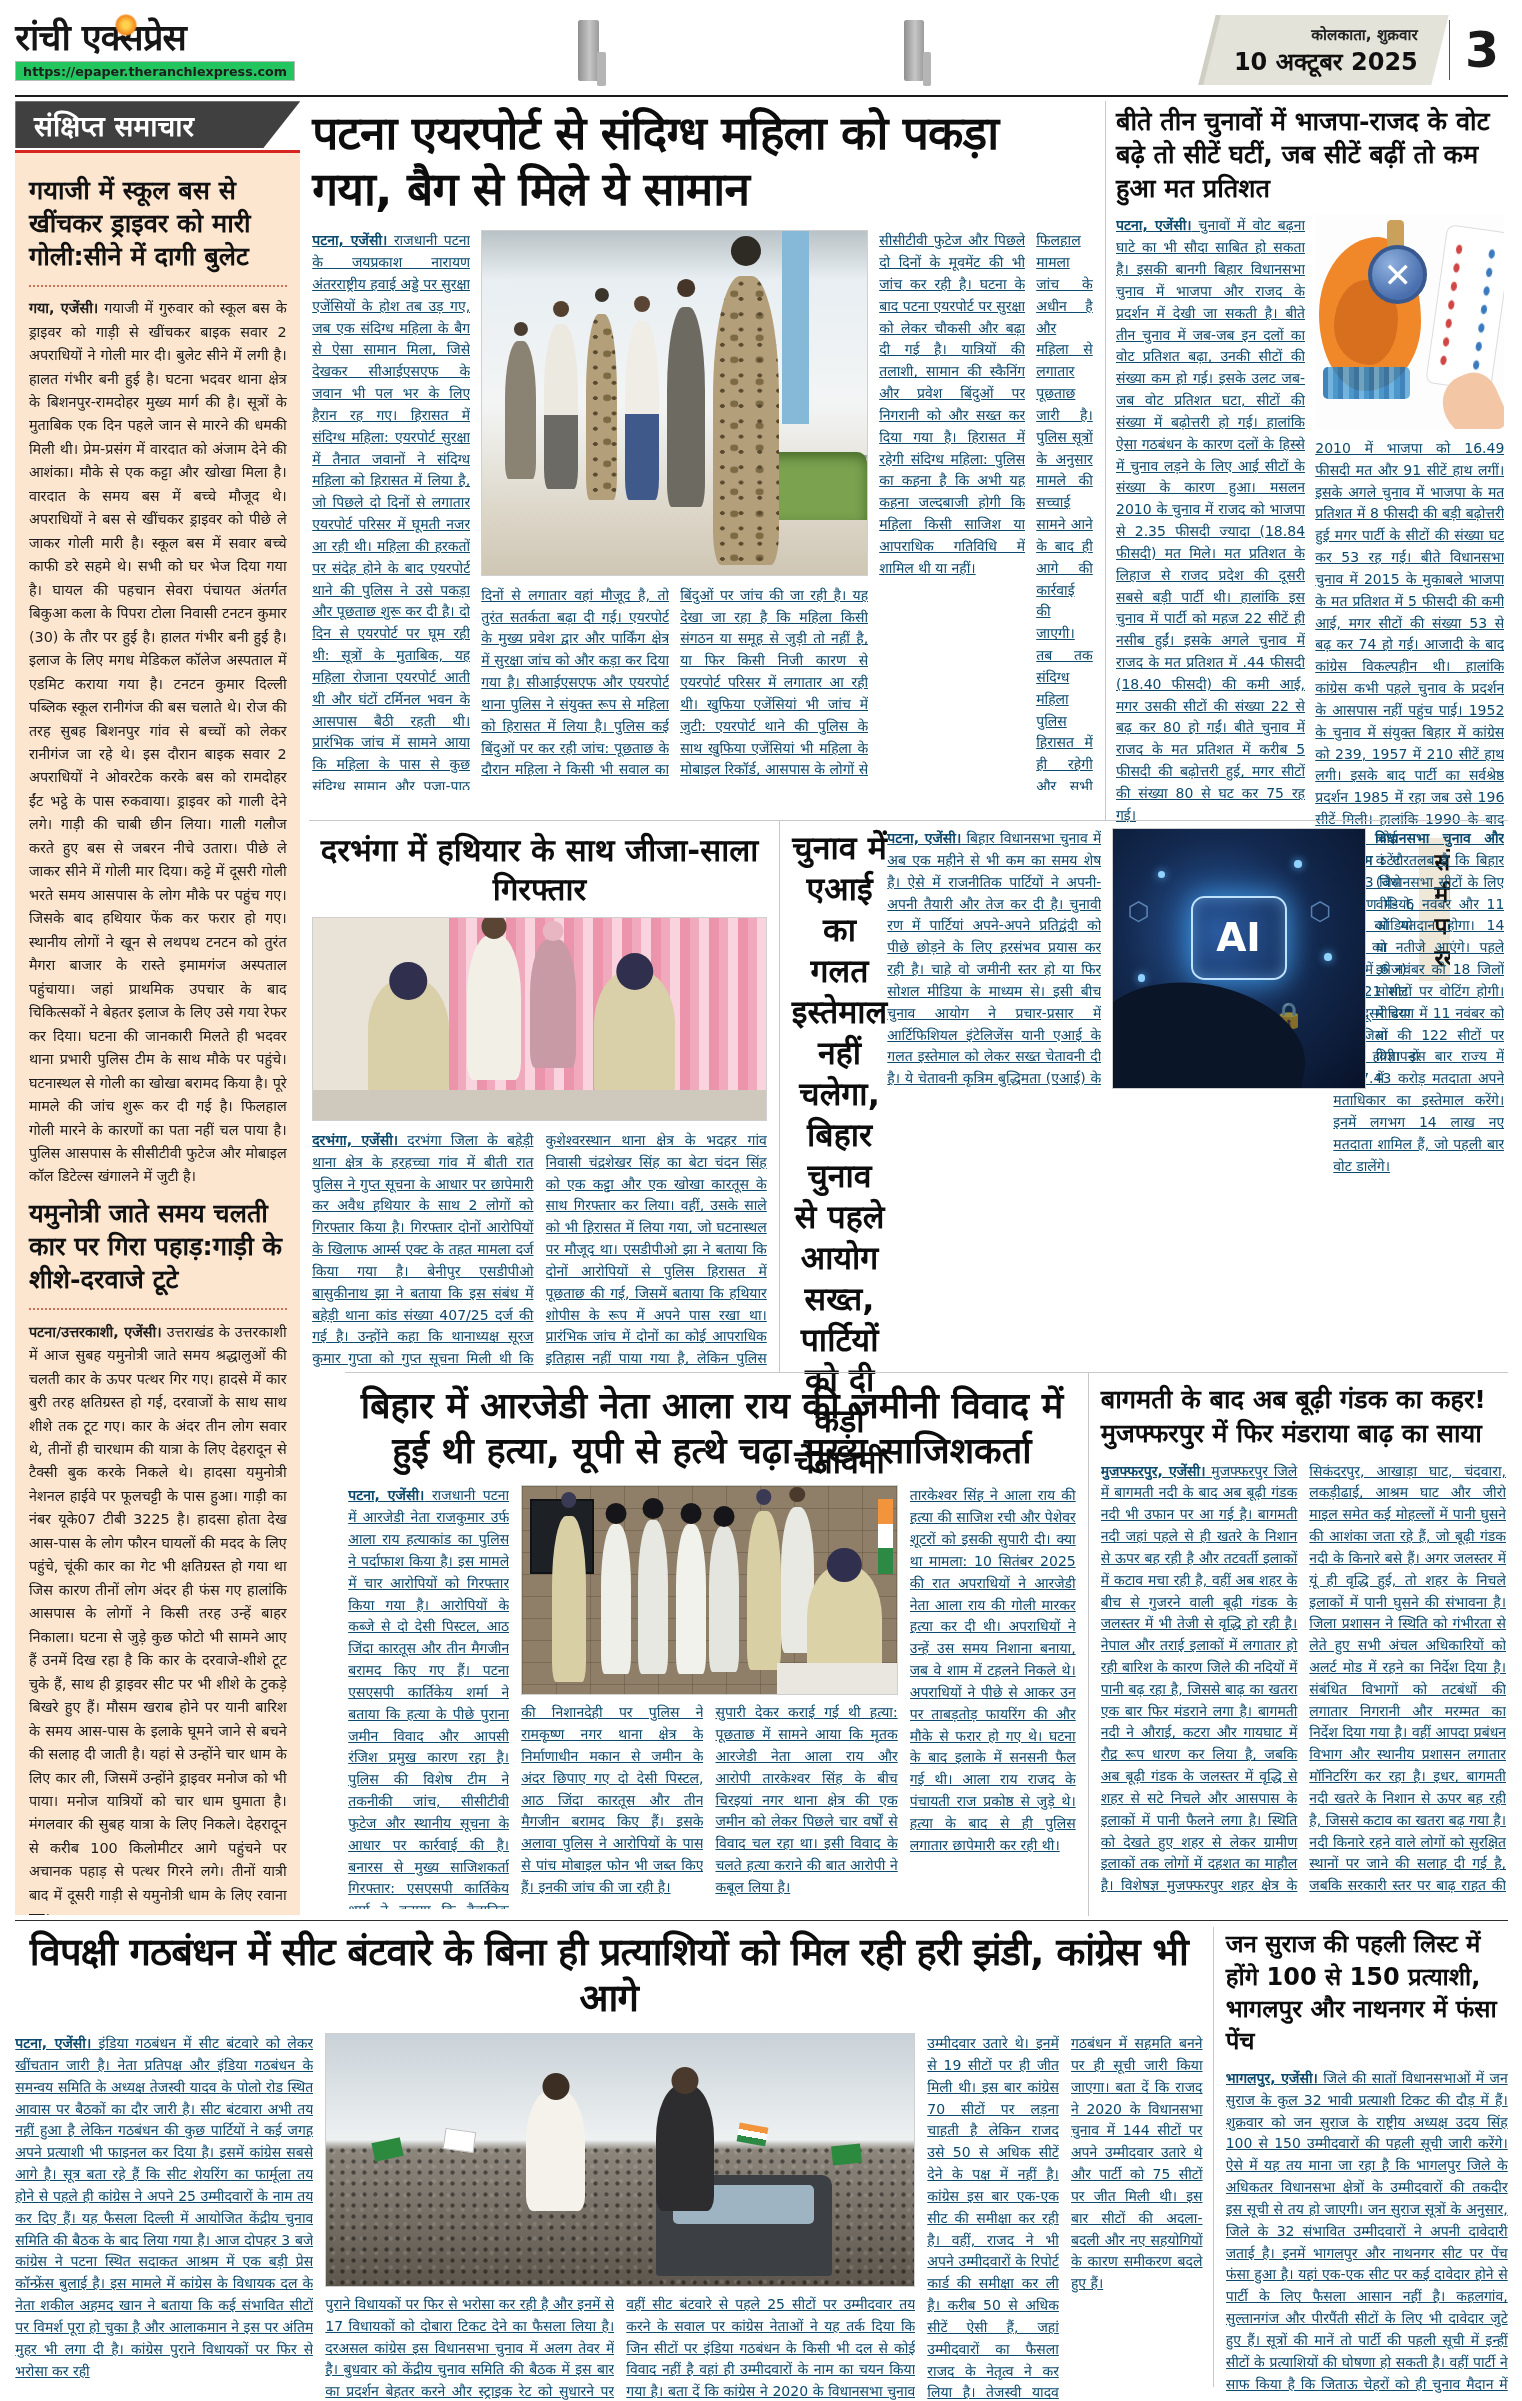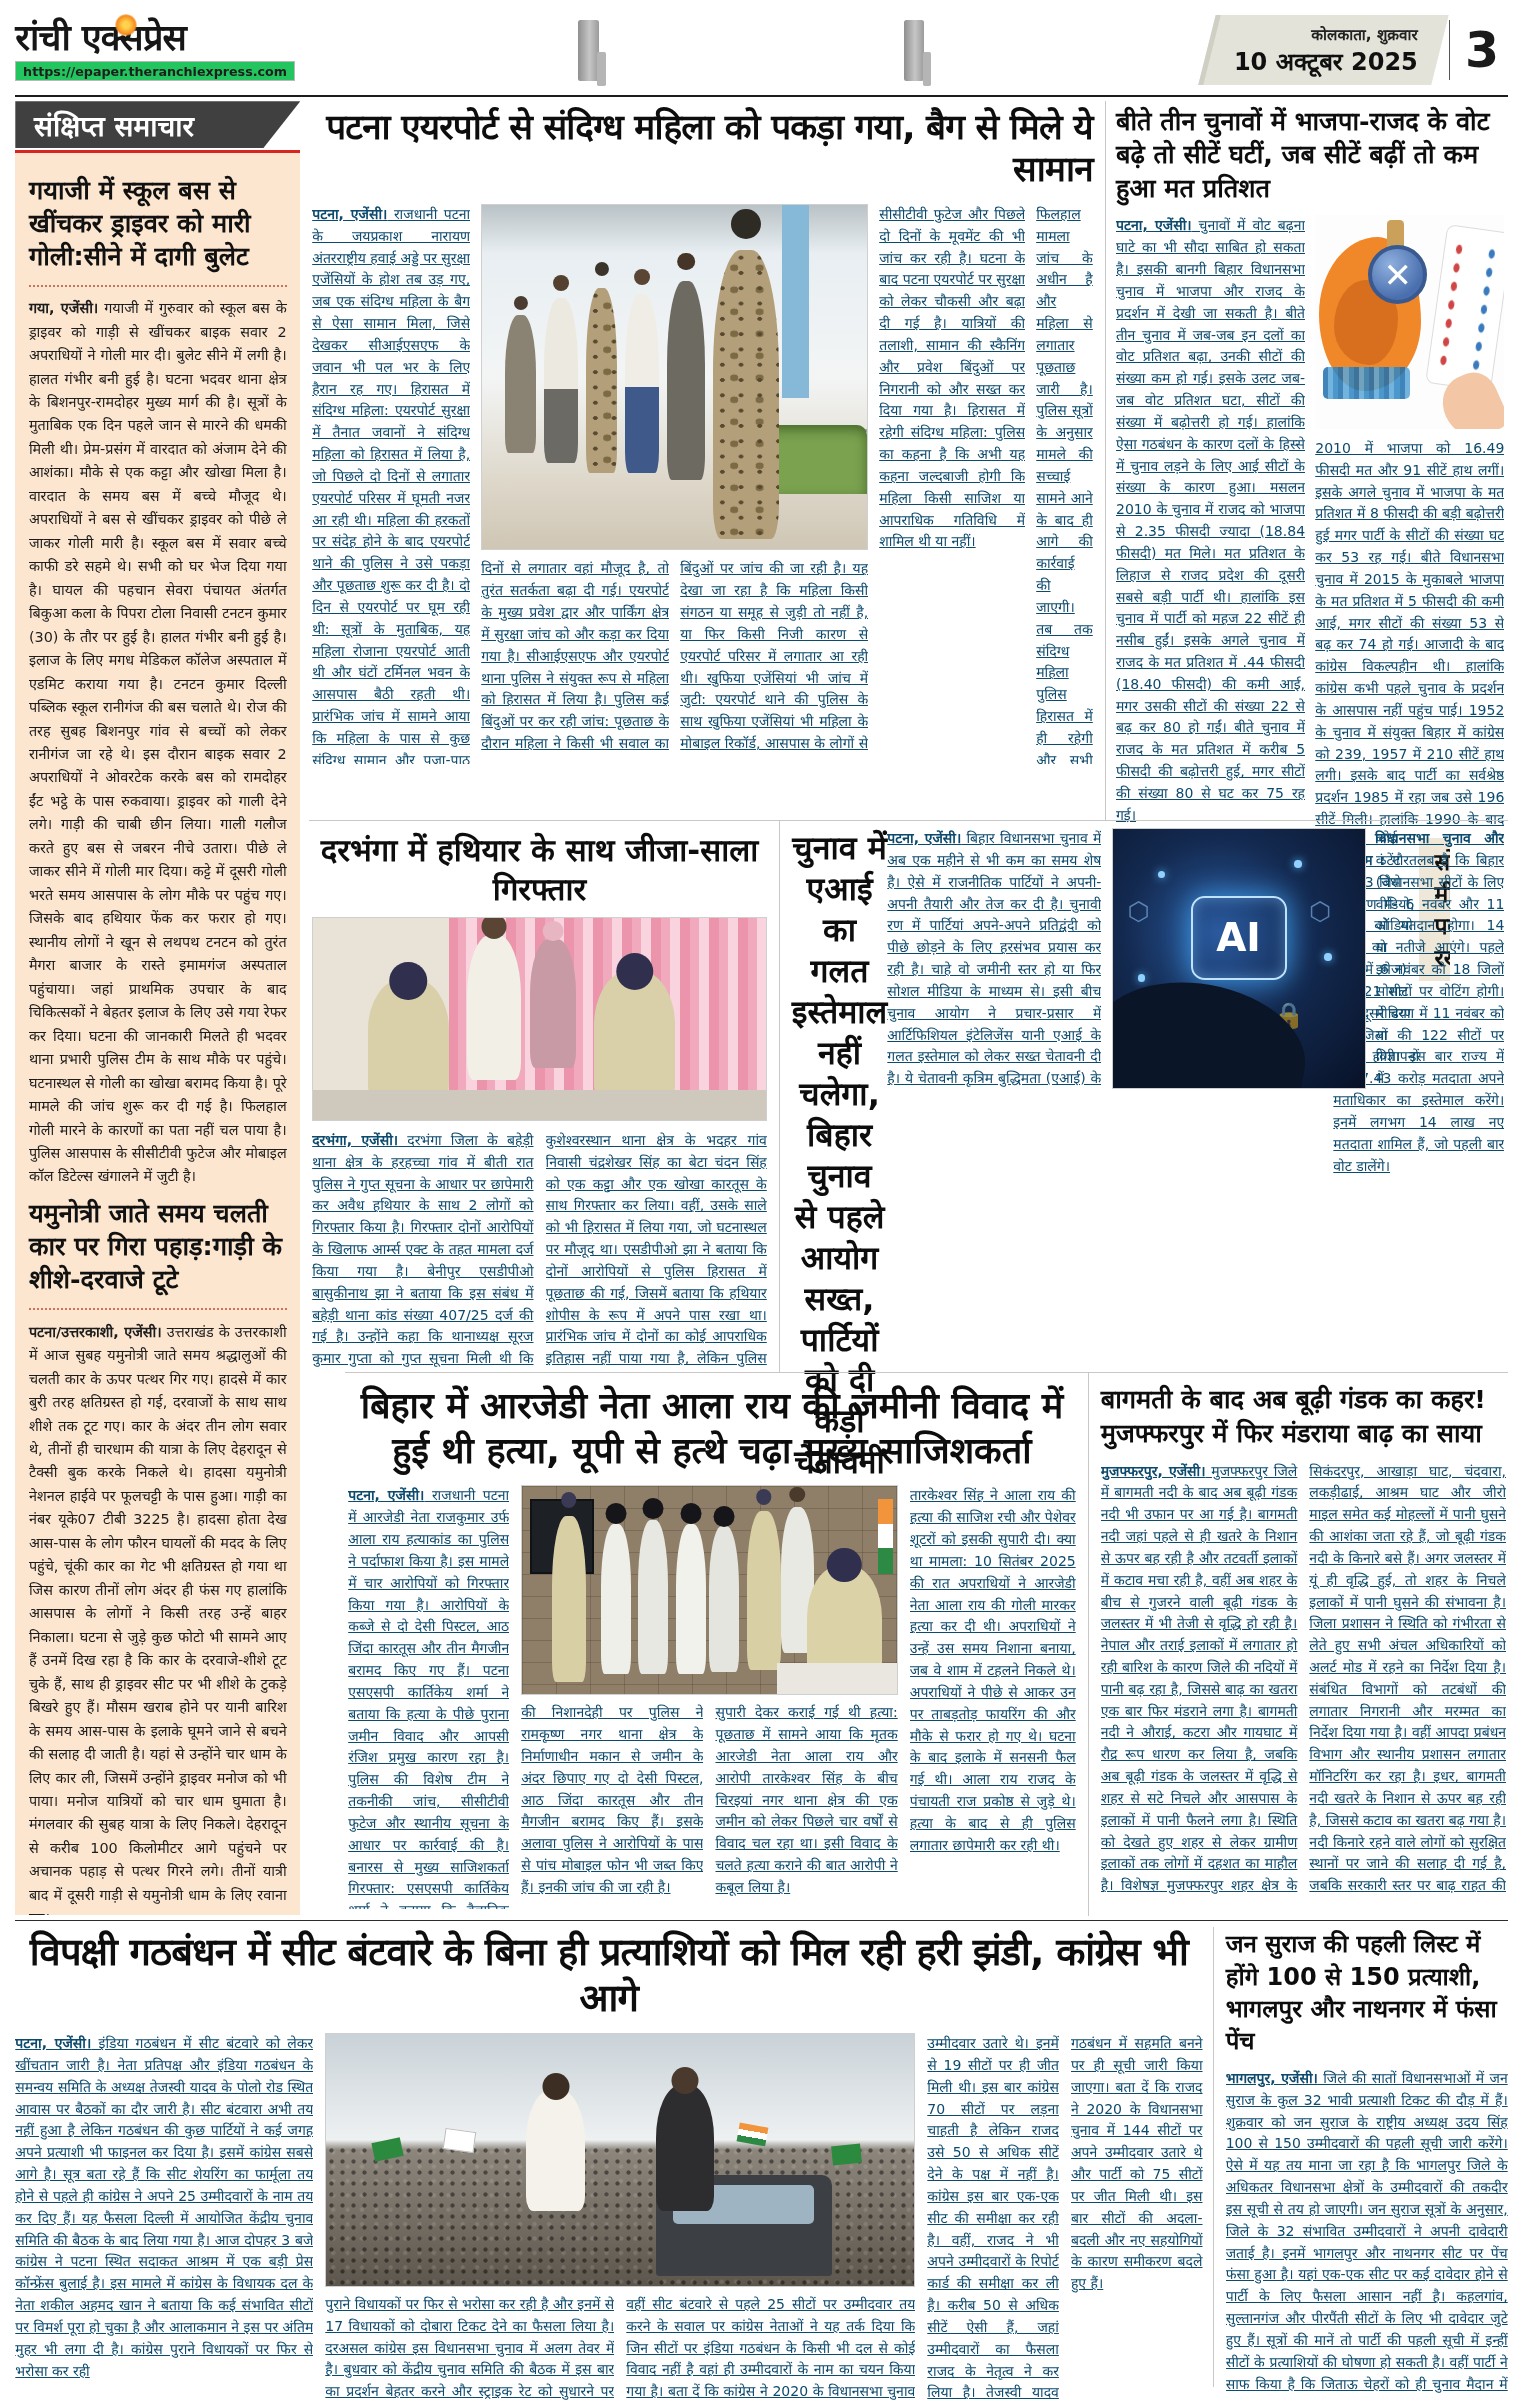--- a/index.html
+++ b/index.html
@@ -46,21 +46,21 @@
   
   .bt{font-size:14px;line-height:1.56;text-align:justify;color:#0c4a6e;overflow:hidden;text-decoration:underline;}
   h1,h2{font-family:"DejaVu Sans","Liberation Sans",sans-serif;color:#0d0d0d;}
   .photo{position:relative;overflow:hidden;background:#ddd;border:0.8px solid #cfcfcf;box-sizing:border-box;}
   .fig{position:absolute;border-radius:42% 42% 12% 12%;}
   .fhead{position:absolute;top:-14%;left:50%;transform:translateX(-50%);width:46%;aspect-ratio:1;border-radius:50%;}
   .camo{background-color:#b3a07a;background-image:radial-gradient(#59492f 18%,transparent 19%),radial-gradient(#7c6a45 22%,transparent 23%);
         background-size:18.7px 15.3px,25.4px 22px;background-position:0 0,8.5px 6.8px;}
   
   .main-article{width:797px;flex:none;padding:1.7px 12px 0 3.4px;border-right:0.8px solid #c8c8c8;box-sizing:border-box;}
-  .main-article h1{font-size:35px;line-height:1.2;text-align:right;font-weight:800;margin:3.4px 0 13.6px;letter-spacing:-0.8px;}
+  .main-article h1{font-size:46px;line-height:1.2;text-align:left;font-weight:800;margin:3.4px 0 13.6px;letter-spacing:-0.8px;}
   .ma-grid{display:grid;grid-template-columns:158px 387px 146px 1fr;column-gap:11px;height:560px;}
   .ma-cell{overflow:hidden;height:100%;}
   .ph-airport{height:346px;background:linear-gradient(180deg,#b9c2c6 0%,#e8eef2 14%,#f3f5f5 50%,#ded8cb 80%,#cfc6b4 100%);}
   .ma-two{display:flex;gap:11px;margin-top:8.5px;height:198px;}
   .ma-two > div{flex:1;overflow:hidden;}
   
   .vote-article{flex:1;padding:1.7px 3.4px 0 10.2px;min-width:0;}
   .vote-article h2{font-size:25.4px;line-height:1.32;font-weight:800;margin:1.7px 0 10.2px;}
   .vote-grid{display:grid;grid-template-columns:1fr 1fr;gap:10.2px;height:619px;}
   .vote-grid .ma-cell{height:100%;}

